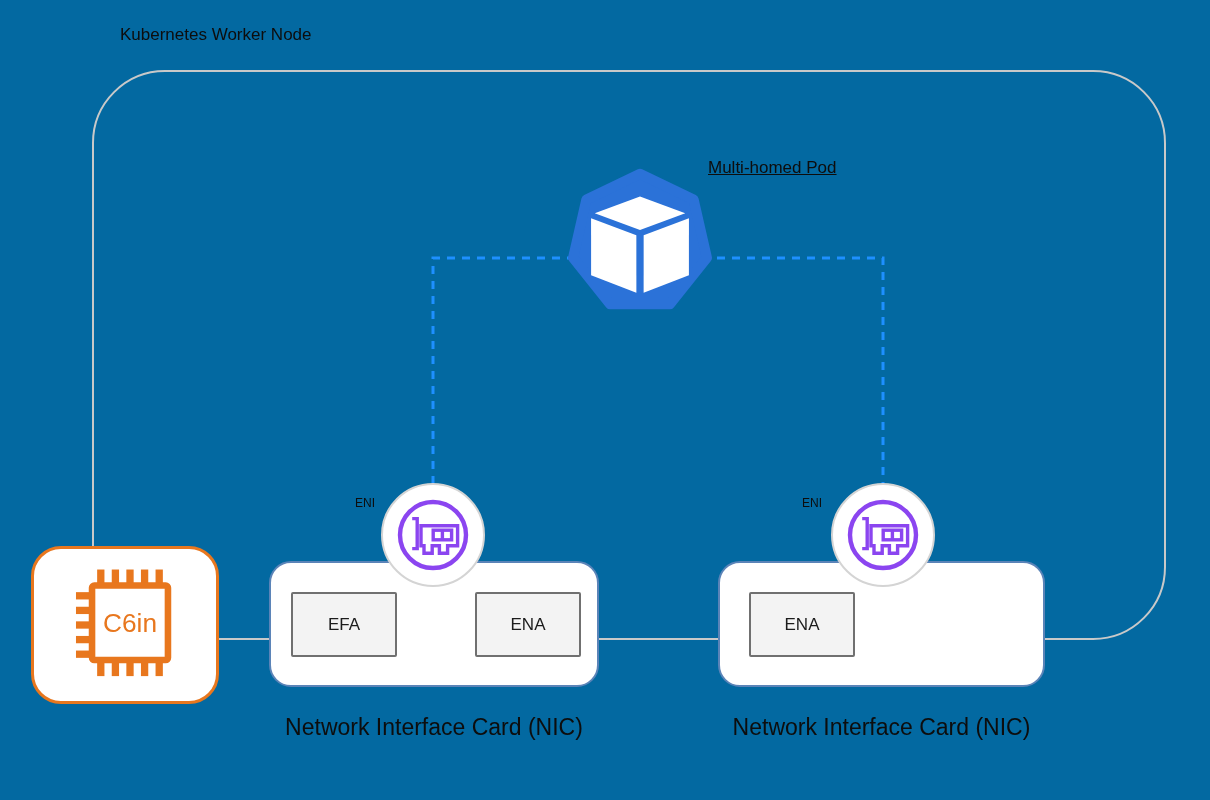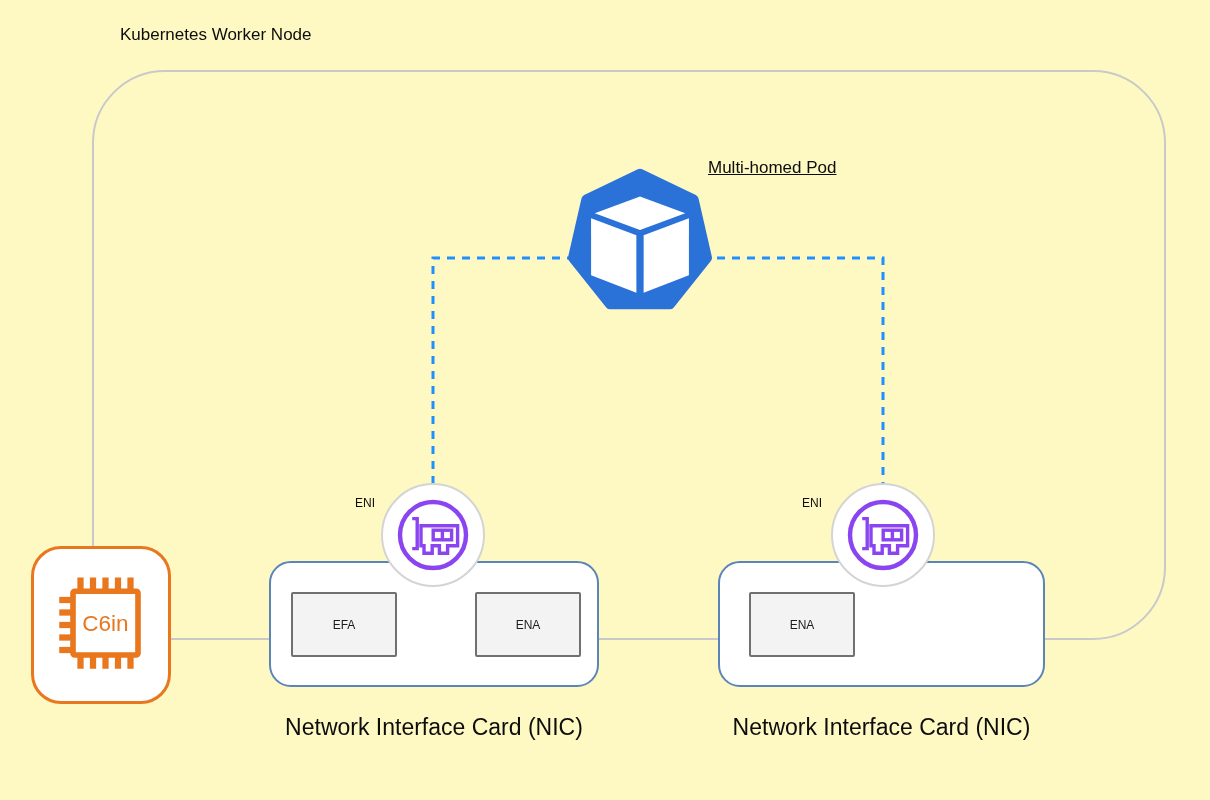--- a/index.html
+++ b/index.html
@@ -1,42 +1,42 @@
 <!DOCTYPE html>
 <html><head>
 <meta charset="utf-8">
 <style>
   html,body{margin:0;padding:0;background:#ffffff;}
   #stage{
-    position:relative;width:1210px;height:800px;background:#fef9c3;
+    position:relative;width:1210px;height:800px;background:#0369a1;
     font-family:"Liberation Sans",sans-serif;color:#111;overflow:hidden;
   }
   #bg-svg{position:absolute;left:0;top:0;width:1210px;height:800px;}
   .label{position:absolute;font-size:17px;color:#0d0d0d;white-space:nowrap;}
   .pod-icon{position:absolute;left:567px;top:168px;width:146px;height:146px;}
   .eni-circle{
     position:absolute;width:104px;height:104px;border-radius:50%;
     background:#ffffff;border:2px solid #d4d4d4;box-sizing:border-box;
     display:flex;align-items:center;justify-content:center;
   }
   .eni-circle svg{width:96px;height:96px;}
   .eni-label{position:absolute;width:60px;top:496px;font-size:12px;text-align:right;color:#0d0d0d;}
   .nic-box{
     position:absolute;top:561px;height:126px;background:#ffffff;
     border:2px solid #5b84b8;border-radius:22px;box-sizing:border-box;
   }
   .adapter{
     position:absolute;width:106px;height:65px;background:#f3f3f3;
     border:2px solid #707070;border-radius:2px;box-sizing:border-box;
     display:flex;align-items:center;justify-content:center;
-    font-size:12px;color:#1c1c1c;
+    font-size:17px;color:#1c1c1c;
   }
   .nic-label{position:absolute;top:714px;font-size:23px;text-align:center;color:#0d0d0d;}
   .instance-icon{
-    position:absolute;left:31px;top:546px;width:140px;height:158px;
+    position:absolute;left:31px;top:546px;width:188px;height:158px;
     background:#ffffff;border:3px solid #e8771e;border-radius:30px;box-sizing:border-box;
     display:flex;align-items:center;justify-content:center;padding-left:9px;
   }
   .instance-icon svg{width:150px;height:146px;}
 </style>
 </head>
 <body>
 
 <div id="stage">
 

